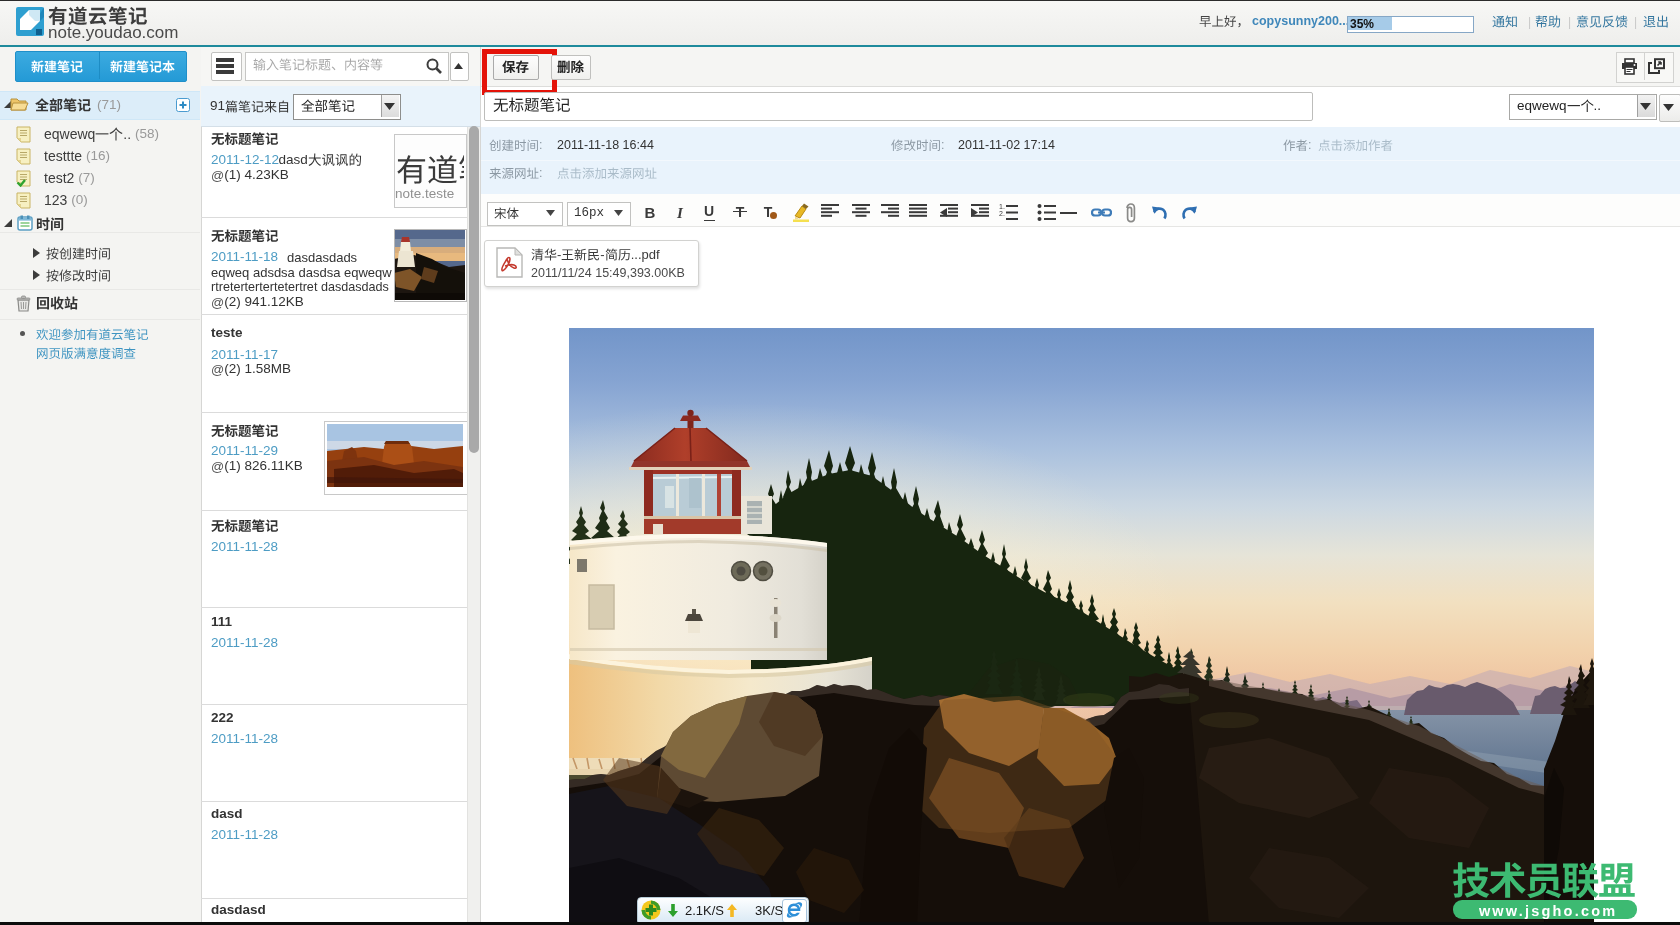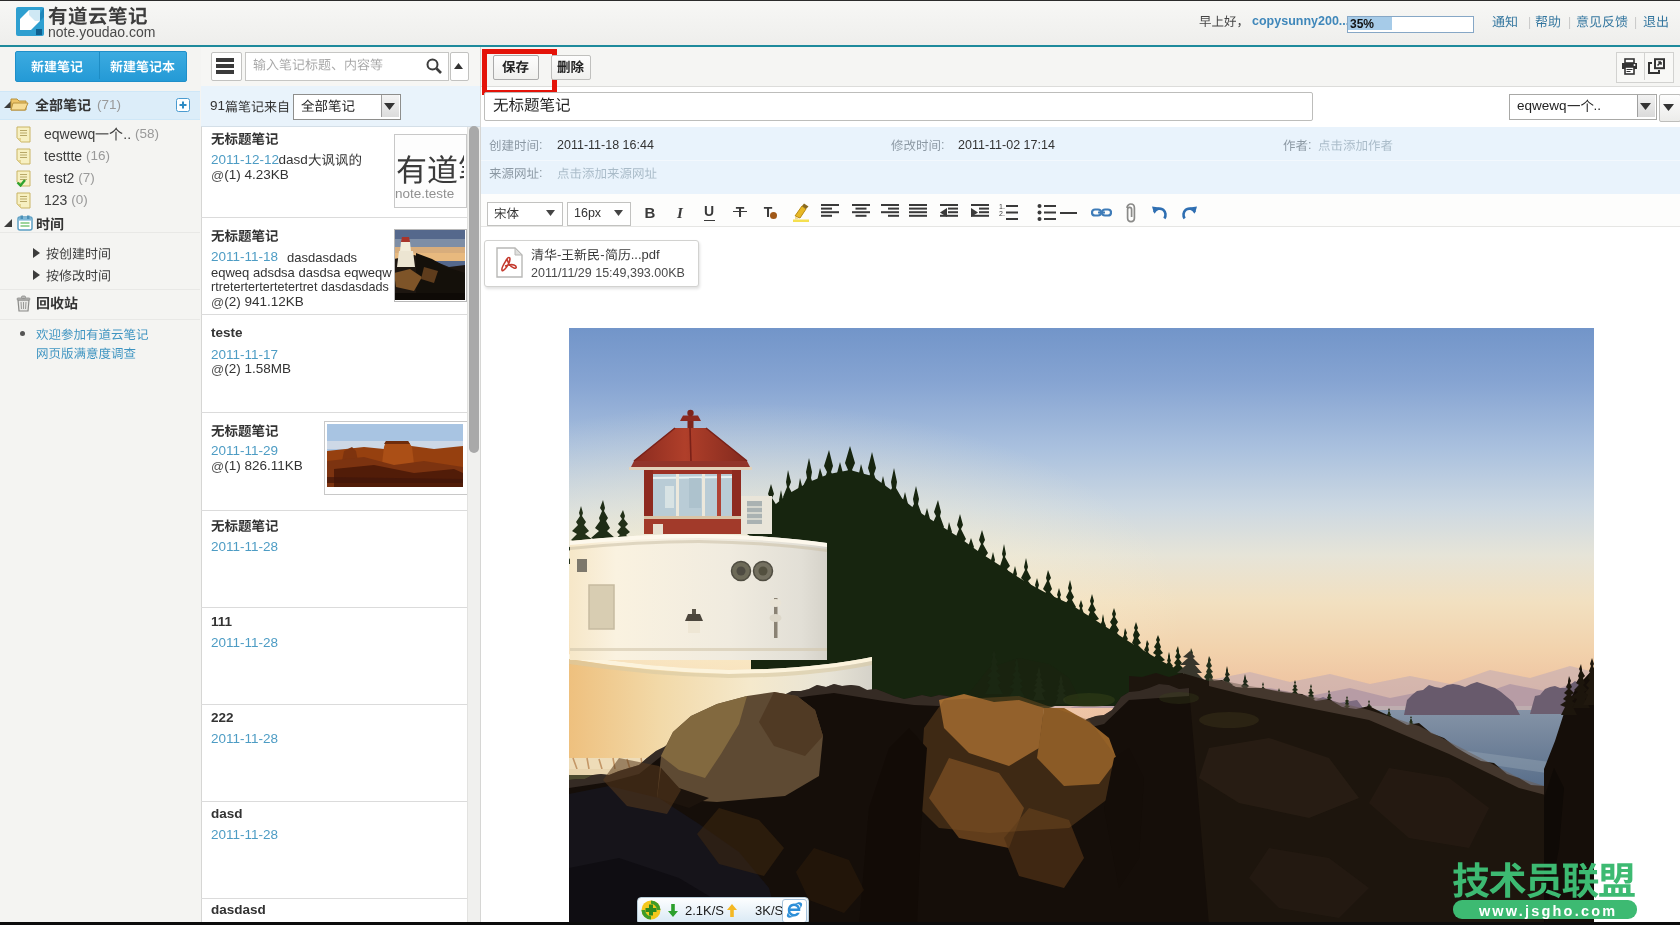--- a/index.html
+++ b/index.html
@@ -8,21 +8,21 @@
 <path d="M13,3 L24,3 L24,14 L19,14 L13,8 Z" fill="#cfe8f4"></path>
 <rect x="20" y="22" width="6" height="6" fill="#0f5f8e"></rect>
 </svg><svg class="a" style="left:48.0px;top:5.84px;" width="101.0" height="22.4" fill="#3d3d3d">
     <g transform="translate(0,17.16) scale(0.019500,-0.019500)">
       <use href="#q0" x="0"></use>
       <use href="#q1" x="1026"></use>
       <use href="#q2" x="2051"></use>
       <use href="#q3" x="3077"></use>
       <use href="#q4" x="4103"></use>
     </g>
-  </svg><div class="a" style="left:48.0px;top:26.11px;font-size:14px;font-weight:400;color:#4a4a4a;line-height:13.80px;">note.youdao.com</div><svg class="a" style="left:1199.0px;top:15.00px;" width="51.0" height="14.4" fill="#444">
+  </svg><div class="a" style="left:48.0px;top:26.11px;font-size:17px;font-weight:400;color:#4a4a4a;line-height:13.80px;">note.youdao.com</div><svg class="a" style="left:1199.0px;top:15.00px;" width="51.0" height="14.4" fill="#444">
     <g transform="translate(0,11.00) scale(0.012500,-0.012500)">
       <use href="#q5" x="0"></use>
       <use href="#q6" x="1000"></use>
       <use href="#q7" x="2000"></use>
       <use href="#q8" x="3000"></use>
     </g>
   </svg><div class="a" style="left:1252.0px;top:14.17px;font-size:12.5px;font-weight:700;color:#3f87ba;line-height:15.00px;">copysunny200...</div><div class="a" style="left:1347px;top:16px;width:125px;height:15px;background:#fff;border:1px solid #86a7c6"></div><div class="a" style="left:1348px;top:17px;width:44px;height:13px;background:#a6cbe8"></div><div class="a" style="left:1350.0px;top:16.64px;font-size:12.0px;font-weight:700;color:#111;line-height:14.40px;">35%</div><div class="a" style="left:1528.0px;top:14.64px;font-size:12.0px;font-weight:400;color:#c9c9c9;line-height:14.40px;">|</div><div class="a" style="left:1568.0px;top:14.64px;font-size:12.0px;font-weight:400;color:#c9c9c9;line-height:14.40px;">|</div><div class="a" style="left:1634.0px;top:14.64px;font-size:12.0px;font-weight:400;color:#c9c9c9;line-height:14.40px;">|</div><svg class="a" style="left:1492.0px;top:15.06px;" width="27.0" height="14.9" fill="#33769f">
     <g transform="translate(0,11.44) scale(0.013000,-0.013000)">
       <use href="#q9" x="0"></use>
       <use href="#q10" x="1000"></use>
@@ -352,21 +352,21 @@
       <use href="#q47" x="6000"></use>
       <use href="#q84" x="7000"></use>
     </g>
   </svg><div class="a" style="left:481px;top:194px;width:1199px;height:32px;background:#fdfdfc;border-bottom:1px solid #e6e6e4"></div><div class="a" style="left:487px;top:202px;width:74px;height:22px;background:#fff;border:1px solid #c2c2c0"></div><svg class="a" style="left:494.0px;top:207.00px;" width="26.0" height="14.4" fill="#333">
     <g transform="translate(0,11.00) scale(0.012500,-0.012500)">
       <use href="#q85" x="0"></use>
       <use href="#q86" x="1000"></use>
     </g>
   </svg><svg class="a" style="left:546px;top:210px" width="9" height="6">
     <path d="M0,0 L9,0 L4.5,6 Z" fill="#444"></path>
-  </svg><div class="a" style="left:567px;top:202px;width:62px;height:22px;background:#fff;border:1px solid #c2c2c0"></div><div class="a" style="left:574.0px;top:206.16px;font-size:12.5px;font-weight:400;color:#333;line-height:15.00px;">16px</div><svg class="a" style="left:614px;top:210px" width="9" height="6">
+  </svg><div class="a" style="left:567px;top:202px;width:62px;height:22px;background:#fff;border:1px solid #c2c2c0"></div><div class="a" style="left:574.0px;top:206.16px;font-size:12.5px;font-weight:400;color:#333;line-height:15.00px;font-family:Liberation Mono, monospace;">16px</div><svg class="a" style="left:614px;top:210px" width="9" height="6">
     <path d="M0,0 L9,0 L4.5,6 Z" fill="#444"></path>
   </svg><div class="a" style="left:644.6px;top:203.80px;font-size:15.0px;font-weight:700;color:#3a3a3a;line-height:18.00px;">B</div><div class="a" style="left:677px;top:204px;font:italic 700 15px 'Liberation Serif',serif;color:#3a3a3a;line-height:18px">I</div><div class="a" style="left:703.9px;top:203.24px;font-size:14.0px;font-weight:700;color:#3a3a3a;line-height:16.80px;">U</div><div class="a" style="left:704px;top:219.5px;width:11px;height:1.4px;background:#3a3a3a"></div><div class="a" style="left:735.7px;top:203.74px;font-size:14.0px;font-weight:700;color:#3a3a3a;line-height:16.80px;">T</div><div class="a" style="left:733px;top:210.5px;width:14px;height:1.6px;background:#3a3a3a"></div><div class="a" style="left:763.7px;top:203.74px;font-size:14.0px;font-weight:700;color:#3a3a3a;line-height:16.80px;">T</div><circle cx="0" cy="0" r="0"><div class="a" style="left:770px;top:212px;width:7px;height:7px;border-radius:50%;background:#a05818"></div><svg class="a" style="left:792px;top:203px" width="19" height="19" viewBox="0 0 19 19">
 <path d="M3,13 L10,3 L14,6 L8,15 Z" fill="#e8b824" stroke="#b88a10" stroke-width="1"></path>
 <path d="M10,3 L12,0.5 L16.5,3.5 L14,6 Z" fill="#8a6a20"></path>
 <path d="M3,13 L7,16 L3,16.5 Z" fill="#f0d898"></path>
 <rect x="1" y="16.5" width="16" height="2.5" fill="#f5e050"></rect>
 </svg><svg class="a" style="left:821px;top:204px" width="18" height="17">
       <rect x="0" y="0" width="18" height="2" fill="#3a3a3a"></rect>
       <rect x="0" y="3.6" width="11" height="2" fill="#3a3a3a"></rect>
       <rect x="0" y="7.2" width="18" height="2" fill="#3a3a3a"></rect>
@@ -438,21 +438,21 @@
       <g transform="translate(0,11.44) scale(0.013000,-0.013000)">
         <use href="#q89" x="0"></use>
         <use href="#q90" x="1000"></use>
         <use href="#q91" x="2000"></use>
       </g>
     </svg><div class="a" style="left:600.3px;top:246.69px;font-size:13.0px;font-weight:400;color:#3a3a3a;line-height:15.60px;">-</div><svg class="a" style="left:604.7px;top:247.56px;" width="27.0" height="14.9" fill="#3a3a3a">
       <g transform="translate(0,11.44) scale(0.013000,-0.013000)">
         <use href="#q92" x="0"></use>
         <use href="#q93" x="1000"></use>
       </g>
-    </svg><div class="a" style="left:630.7px;top:246.69px;font-size:13.0px;font-weight:400;color:#3a3a3a;line-height:15.60px;">...pdf</div><div class="a" style="left:531.0px;top:265.67px;font-size:12.5px;font-weight:400;color:#4a4a4a;line-height:15.00px;">2011/11/29 15:49,393.00KB</div><svg class="a" style="left:569px;top:328px" width="1025" height="597" viewBox="0 0 1025 597">
+    </svg><div class="a" style="left:630.7px;top:246.69px;font-size:13.0px;font-weight:400;color:#3a3a3a;line-height:15.60px;">...pdf</div><div class="a" style="left:531.0px;top:265.67px;font-size:12.5px;font-weight:400;color:#4a4a4a;line-height:15.00px;">2011/11/24 15:49,393.00KB</div><svg class="a" style="left:569px;top:328px" width="1025" height="597" viewBox="0 0 1025 597">
       <defs>
 <linearGradient id="sky" x1="0" y1="0" x2="0" y2="1">
 <stop offset="0" stop-color="#7295c9"></stop>
           <stop offset="0.09" stop-color="#86a4d2"></stop>
 <stop offset="0.20" stop-color="#a9c0de"></stop>
           <stop offset="0.30" stop-color="#ccd8e2"></stop>
 <stop offset="0.38" stop-color="#e6e4d8"></stop>
           <stop offset="0.46" stop-color="#f2e0c0"></stop>
 <stop offset="0.54" stop-color="#f2d2ac"></stop>
           <stop offset="0.61" stop-color="#eec2a0"></stop>

